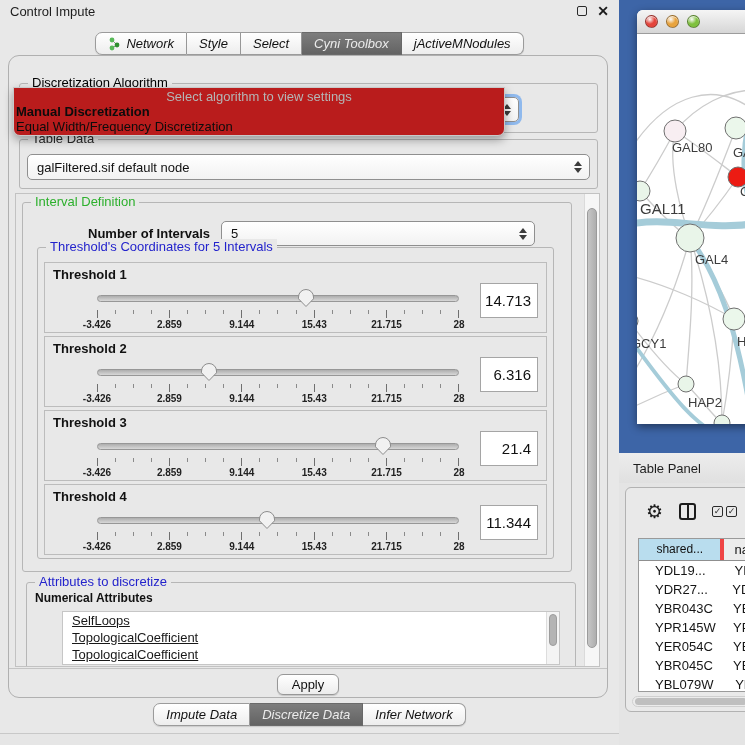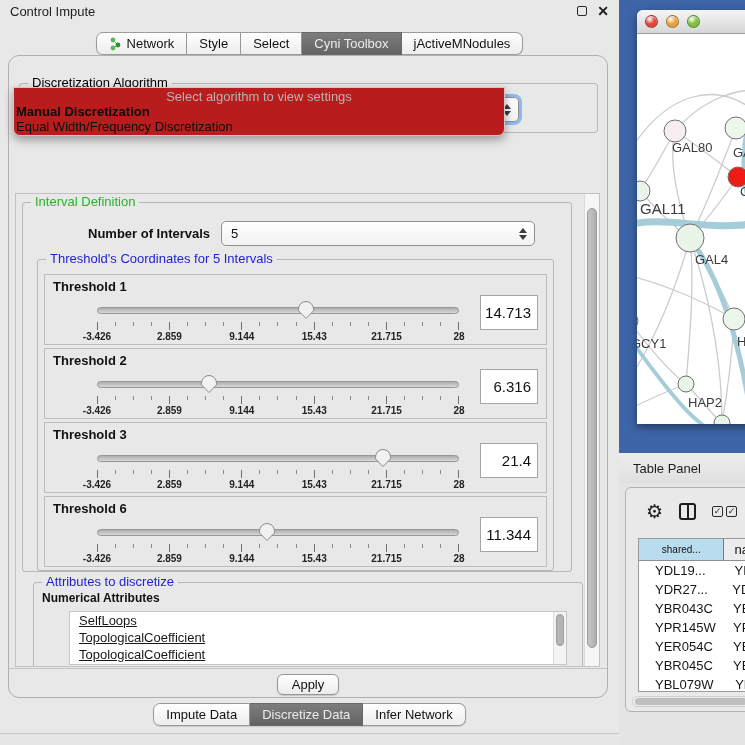--- a/index.html
+++ b/index.html
@@ -11,21 +11,21 @@
     background:#e8e8e8; }
   .cp-titlebar { position:absolute; left:0; top:0; width:619px; height:22px;
     display:flex; align-items:center; padding:0 10px; font-size:13px; color:#1d1d1d; }
   .cp-title { flex:0 0 auto; }
   .cp-spacer { flex:1; }
   .float-glyph { width:10px; height:10px; border:1.6px solid #2a2a2a; border-radius:2px;
     margin-right:10px; cursor:default; }
   .close-glyph { font-size:14px; font-weight:bold; color:#1a1a1a; line-height:10px; }
 
   
-  .segbar { position:absolute; display:flex; justify-content:center; width:619px; }
+  .segbar { position:absolute; display:flex; justify-content:center; width:619px;font-style:italic; }
   .seg { height:23px; line-height:21px; font-size:13px; padding:0 12px; color:#111;
     background:linear-gradient(#ffffff,#ededed); border:1px solid #9b9b9b;
     border-left:none; display:flex; align-items:center; gap:5px; white-space:nowrap;
     box-shadow:0 1px 1px rgba(0,0,0,.12); }
   .seg:first-child { border-left:1px solid #9b9b9b; border-radius:7px 0 0 7px; }
   .seg:last-child { border-radius:0 7px 7px 0; }
   .seg.selected { background:linear-gradient(#7d7d7d,#636363); color:#ececec;
     border-color:#6a6a6a; }
 
   .main-panel { position:absolute; left:8px; top:55px; width:600px; height:643px;
@@ -123,22 +123,22 @@
   .split-icon { width:17px; height:17px; border:2px solid #1c1c1c; border-radius:3px;
     position:relative; }
   .split-icon::after { content:""; position:absolute; left:50%; top:0; width:2px;
     height:100%; background:#1c1c1c; transform:translateX(-50%); }
   .chk { width:11px; height:11px; border:1.5px solid #2a2a2a; border-radius:2px;
     font-size:9px; line-height:9px; text-align:center; color:#2a2a2a; }
   .chk-pair { display:flex; gap:3px; }
   .tw-table { position:absolute; left:12px; top:50px; width:130px; height:154px;
     background:#ffffff; border:1px solid #9a9a9a; overflow:hidden; }
   .tw-header { display:flex; height:22px; border-bottom:1px solid #8f8f8f; }
-  .tw-h1 { width:93px; background:#b9ddee; border-right:1px solid #ef4444;
-    font-size:10px; color:#111; text-align:center; line-height:21px; }
+  .tw-h1 { width:93px; background:#b9ddee; border-right:4px solid #ef4444;
+    font-size:12px; color:#111; text-align:center; line-height:21px; }
   .tw-h2 { flex:1; background:#ececec; font-size:13px; color:#111;
     padding-left:10px; line-height:21px; }
   .tw-row { display:flex; height:19px; font-size:13px; color:#161616; }
   .tw-c1 { width:93px; padding-left:16px; line-height:19px; border-right:1px solid transparent; }
   .tw-c2 { flex:1; padding-left:10px; line-height:19px; }
   .tw-hscroll { position:absolute; left:6px; top:208px; width:122px; height:11px;
     background:#ececec; border:1px solid #cfcfcf; border-radius:6px; }
   .tw-hscroll .thumb { position:absolute; left:2px; top:1px; width:112px; height:7px;
     background:#bfbfbf; border-radius:4px; }
 
@@ -194,36 +194,46 @@
     </div>
 
     <div class="popup">
       <div class="hint">Select algorithm to view settings</div>
       <div id="algoOptions">
           <div class="opt bold">Manual Discretization</div>
           <div class="opt">Equal Width/Frequency Discretization</div>
         </div>
     </div>
 
+    <div class="groupbox" style="left:10px; top:83px; width:579px; height:50px;">
+      <span class="gtitle" style="color:#2a2a2a;">Table Data</span>
+      <div class="combo" style="left:7px; top:14px; width:563px; height:26px;">
+        <span>galFiltered.sif default node</span>
+        <span class="stepper">
+          <span class="up"></span>
+            <span class="down"></span>
+        </span>
+      </div>
+    </div>
 
     <div class="viewport">
 
       <div class="groupbox" style="left:6px; top:8px; width:550px; height:370px;">
         <span class="gtitle" style="color:#2db02d;">Interval Definition</span>
 
         <div style="position:absolute; left:65px; top:18px; font-size:13px; font-weight:bold; color:#111; line-height:25px;">Number of Intervals</div>
         <div class="combo" style="left:198px; top:18px; width:314px; height:25px;">
           <span>5</span>
           <span class="stepper">
             <span class="up"></span>
               <span class="down"></span>
           </span>
         </div>
 
-        <div class="groupbox" style="left:14px; top:56px; width:517px; height:312px;">
+        <div class="groupbox" style="left:14px; top:44px; width:517px; height:312px;">
           <span class="gtitle" style="color:#2323cc;">Threshold's Coordinates for 5 Intervals</span>
           <div id="thresholdRows">
               <div class="threshold-box" style="top: 14px;">
                 <div class="th-label">Threshold 1</div>
                 <div class="slider">
                   <div class="track"></div>
                   <svg class="thumb-svg" width="18" height="19" style="left: calc(57.7197% - 9px);">
                     <path d="M1.5,8 a7.5,7.5 0 0 1 15,0 v1.8 L9,17.5 L1.5,9.8 z" fill="#f1f1f1" stroke="#8d8d8d"></path>
                   </svg>
                   <div class="ticks">
@@ -336,21 +346,21 @@
                     <span style="left: 20%;">2.859</span>
                     <span style="left: 40%;">9.144</span>
                     <span style="left: 60%;">15.43</span>
                     <span style="left: 80%;">21.715</span>
                     <span style="left: 100%;">28</span>
                   </div>
                 </div>
                 <div class="th-value">21.4</div>
               </div>
               <div class="threshold-box" style="top: 236px;">
-                <div class="th-label">Threshold 6</div>
+                <div class="th-label">Threshold 4</div>
                 <div class="slider">
                   <div class="track"></div>
                   <svg class="thumb-svg" width="18" height="19" style="left: calc(46.9993% - 9px);">
                     <path d="M1.5,8 a7.5,7.5 0 0 1 15,0 v1.8 L9,17.5 L1.5,9.8 z" fill="#f1f1f1" stroke="#8d8d8d"></path>
                   </svg>
                   <div class="ticks">
                     <div class="tick major"></div>
                     <div class="tick"></div>
                     <div class="tick"></div>
                     <div class="tick"></div>
@@ -380,21 +390,21 @@
                     <span style="left: 80%;">21.715</span>
                     <span style="left: 100%;">28</span>
                   </div>
                 </div>
                 <div class="th-value">11.344</div>
               </div>
             </div>
         </div>
       </div>
 
-      <div class="groupbox" style="left:17px; top:388px; width:550px; height:112px;">
+      <div class="groupbox" style="left:10px; top:388px; width:550px; height:112px;">
         <span class="gtitle" style="color:#2323cc;">Attributes to discretize</span>
         <div style="position:absolute; left:8px; top:8px; font-size:12px; font-weight:bold; color:#111;">Numerical Attributes</div>
         <div class="attr-list" style="left:35px; top:28px; width:498px; height:54px;">
           <div id="attrItems">
               <div class="attr-item">SelfLoops</div>
               <div class="attr-item">TopologicalCoefficient</div>
               <div class="attr-item">TopologicalCoefficient</div>
             </div>
           <div class="attr-scroll">
             <div class="thumb"></div>

